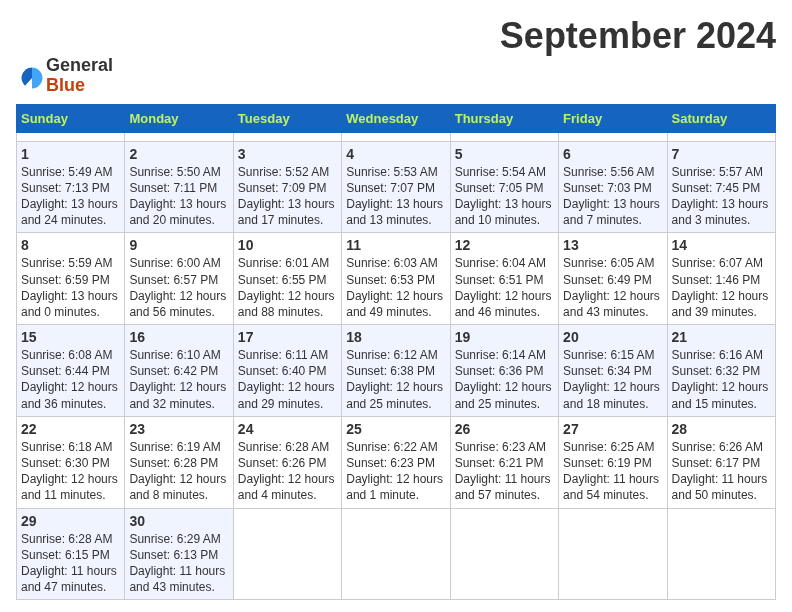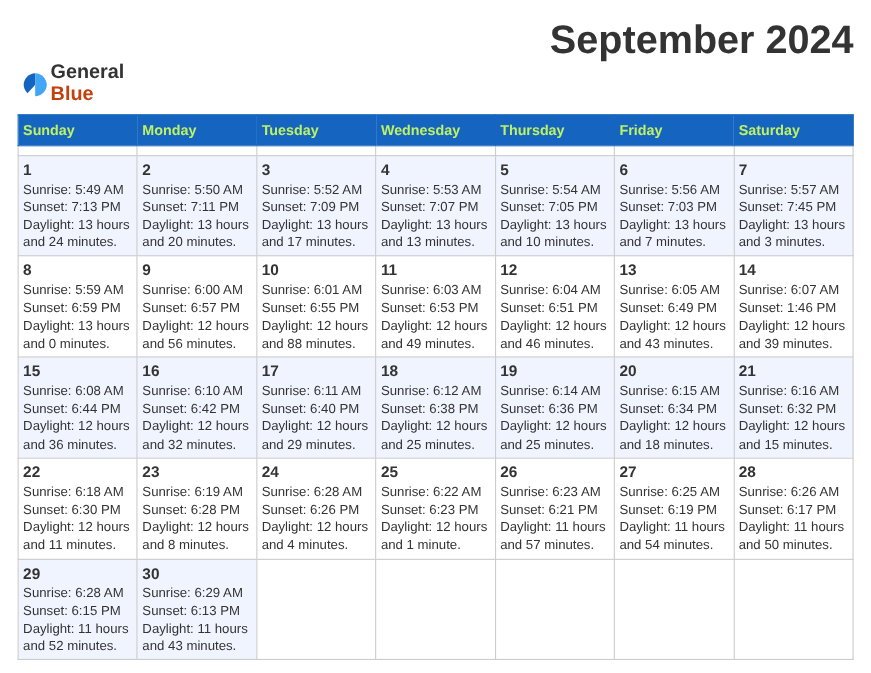--- a/index.html
+++ b/index.html
@@ -251,21 +251,21 @@
           <div class="day-info"><span>Sunrise: 6:25 AM</span><br><span>Sunset: 6:19 PM</span><br><span>Daylight: 11 hours</span><br><span>and 54 minutes.</span></div>
         </td>
         <td>
           <span class="day-num">28</span>
           <div class="day-info"><span>Sunrise: 6:26 AM</span><br><span>Sunset: 6:17 PM</span><br><span>Daylight: 11 hours</span><br><span>and 50 minutes.</span></div>
         </td>
       </tr>
       <tr>
         <td>
           <span class="day-num">29</span>
-          <div class="day-info"><span>Sunrise: 6:28 AM</span><br><span>Sunset: 6:15 PM</span><br><span>Daylight: 11 hours</span><br><span>and 52 minutes.</span></div>
+          <div class="day-info"><span>Sunrise: 6:28 AM</span><br><span>Sunset: 6:15 PM</span><br><span>Daylight: 11 hours</span><br><span>and 47 minutes.</span></div>
         </td>
         <td>
           <span class="day-num">30</span>
           <div class="day-info"><span>Sunrise: 6:29 AM</span><br><span>Sunset: 6:13 PM</span><br><span>Daylight: 11 hours</span><br><span>and 43 minutes.</span></div>
         </td>
         <td class="empty-cell"></td>
         <td class="empty-cell"></td>
         <td class="empty-cell"></td>
         <td class="empty-cell"></td>
         <td class="empty-cell"></td>

